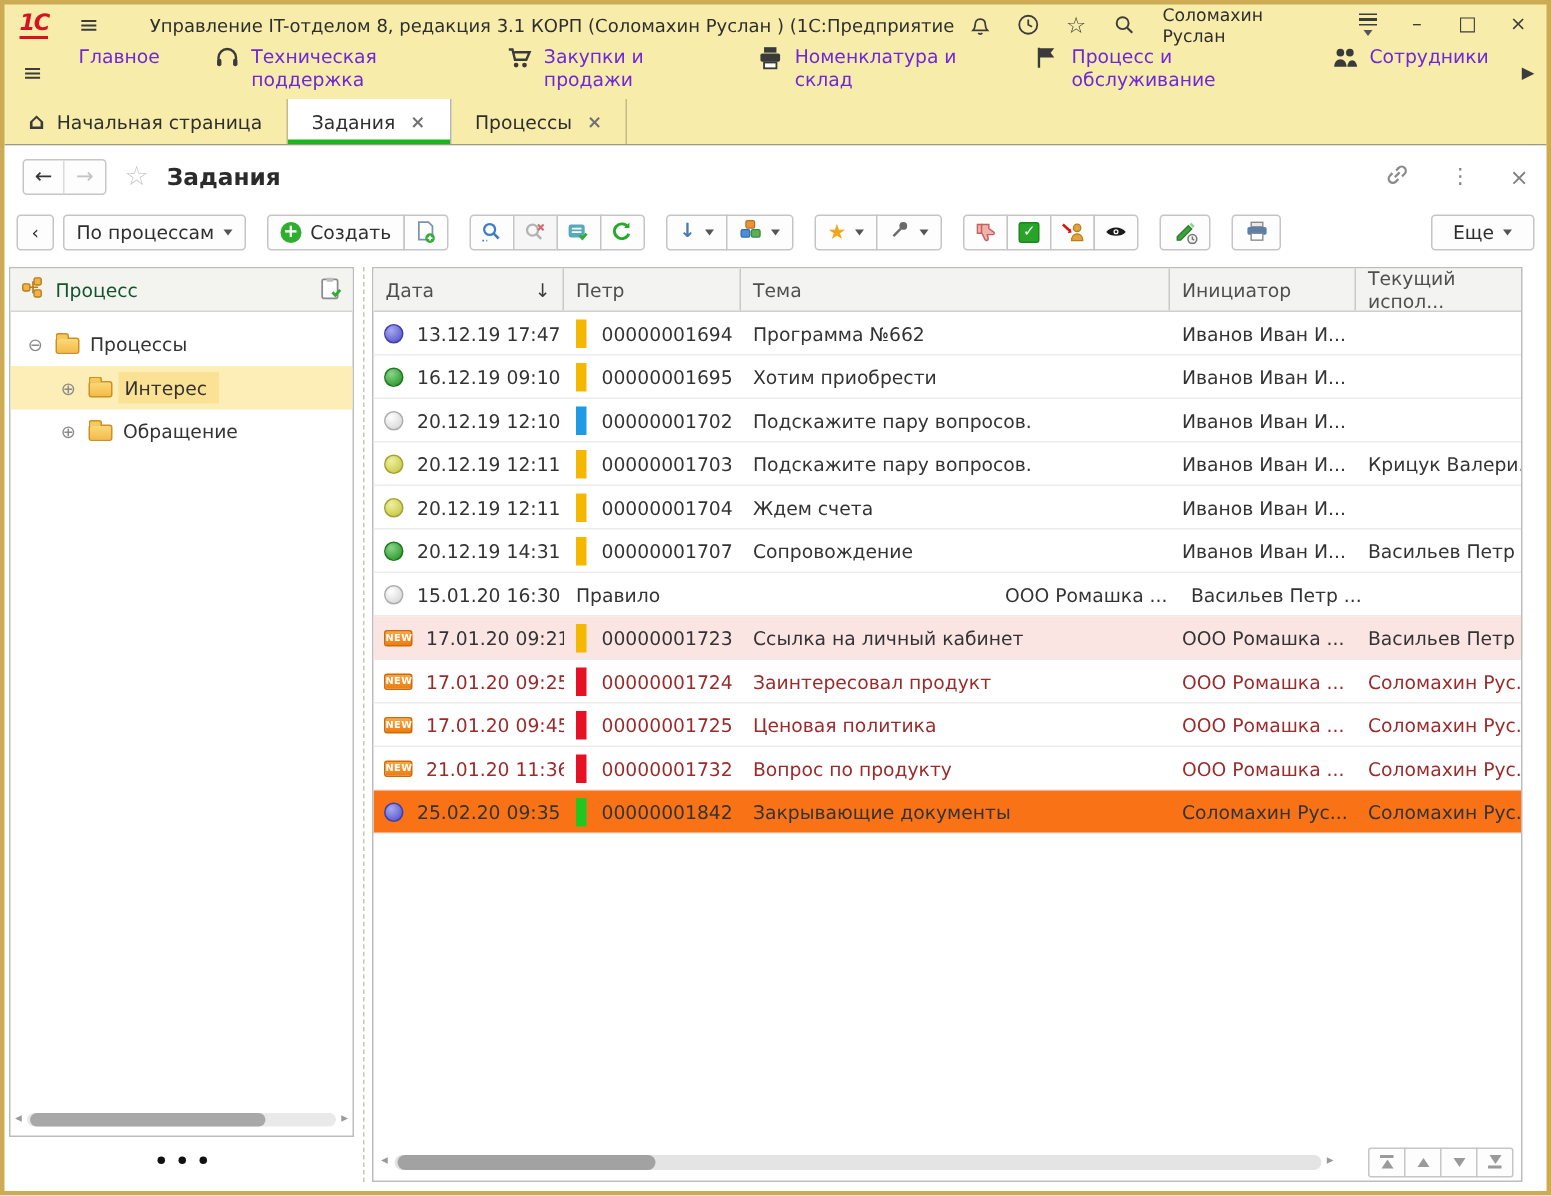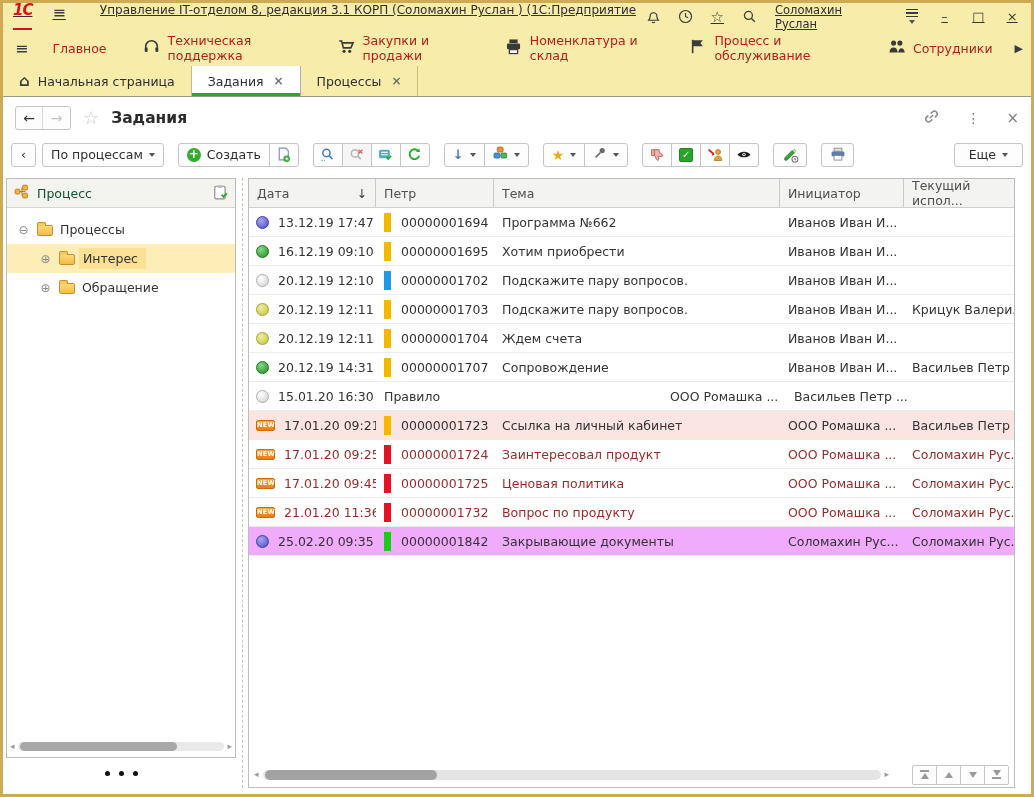--- a/index.html
+++ b/index.html
@@ -1,35 +1,35 @@
 <!DOCTYPE html>
 <html><head>
 <meta charset="utf-8">
 <style>
   * { margin:0; padding:0; box-sizing:border-box; }
   html,body { width:1034px; height:797px; }
   body { font-family:"DejaVu Sans", "Liberation Sans", sans-serif; font-size:12.5px; color:#333; }
   .window { width:1034px; height:797px; border:3px solid #cdab55; background:#f7ecaa; display:flex; flex-direction:column; overflow:hidden; }
 
   
-  .titlebar { height:27px; display:flex; padding:0 10px; gap:10px; flex:none;text-decoration:underline; }
+  .titlebar { height:27px; display:flex; align-items:center; padding:0 10px; gap:10px; flex:none; }
   .logo-1c { color:#d6121f; font-weight:bold; font-style:italic; font-size:15px; letter-spacing:-1px; border-bottom:2px solid #d6121f; line-height:1; padding-bottom:1px; }
   .hamburger { font-size:16px; color:#3c3c3c; margin:0 6px 0 10px; cursor:default; }
   .win-title { font-size:12px; color:#2e2e2e; white-space:nowrap; overflow:hidden; margin-left:18px; }
   .tb-right { margin-left:auto; display:flex; align-items:center; gap:16px; }
   .tb-ic { width:16px; height:16px; display:inline-flex; align-items:center; justify-content:center; color:#3c3c3c; }
   .tb-user { font-size:11.5px; color:#2e2e2e; margin:0 2px; }
   .menu-lines { display:flex; flex-direction:column; gap:2px; align-items:center; }
   .menu-lines i { display:block; width:12px; height:1.6px; background:#3c3c3c; }
   .caret-dn { width:0; height:0; border-left:3.5px solid transparent; border-right:3.5px solid transparent; border-top:4px solid #555; display:inline-block; }
   .winbtn { font-size:13px; color:#3c3c3c; width:18px; text-align:center; }
 
   
   .ribbon { height:36px; display:flex; align-items:center; padding:0 8px; gap:8px; flex:none; }
-  .ribbon-item { display:flex; align-items:center; gap:8px; padding:0 14px; height:100%; color:#b91c1c; }
+  .ribbon-item { display:flex; align-items:flex-start; gap:8px; padding:0 14px; height:100%; color:#6d28d9; }
   .ribbon-item svg { flex:none; }
   .ribbon-more { margin-left:auto; color:#3c3c3c; font-size:11px; }
 
   
   .tabbar { height:31px; display:flex; align-items:stretch; border-bottom:1px solid #98988c; flex:none; }
   .tab { display:flex; align-items:center; gap:8px; padding:0 16px; border-right:1px solid #c7bc80; color:#2e2e2e; position:relative; }
   .tab .home-gl { font-size:15px; color:#3a3a3a; font-weight:bold; }
   .tab.active { background:#fff; border-right:1px solid #b4b4ab; }
   .tab.active::after { content:""; position:absolute; left:0; right:0; bottom:0; height:3px; background:#1db31d; }
   .tab-close { color:#707070; font-size:12px; font-weight:bold; margin-left:2px; }
@@ -98,21 +98,21 @@
   .c-subj { width:286px; flex:none; }
   .c-init { width:124px; flex:none; }
   .c-asgn { flex:1; border-right:none; }
   .tbody { flex:1; overflow:hidden; }
   .trow { height:29px; display:flex; border-bottom:1px solid #ececec; }
   .cell { display:flex; align-items:center; padding:0 8px; overflow:hidden; white-space:nowrap; }
   .trow .c-date { padding-left:7px; gap:9px; }
   .trow .c-num { gap:10px; padding-left:8px; }
   .row-pink { background:#fbe5e2; }
   .row-maroon { color:#9b2b2b; }
-  .row-selected { background:#f0abfc; }
+  .row-selected { background:#f97316; }
   .sphere { width:13px; height:13px; border-radius:50%; flex:none; }
   .sphere-blue   { background:radial-gradient(circle at 35% 30%, #a8a8f2, #4a4ac4); border:1px solid #3e3eae; }
   .sphere-green  { background:radial-gradient(circle at 35% 30%, #8ad68a, #1e8c1e); border:1px solid #1d7a1d; }
   .sphere-white  { background:radial-gradient(circle at 35% 30%, #ffffff, #cfcfcf); border:1px solid #adadad; }
   .sphere-yellow { background:radial-gradient(circle at 35% 30%, #efef9e, #c2c23e); border:1px solid #a3a32f; }
   .new-badge { width:19px; height:11px; background:linear-gradient(#f9a63f,#ee7d10); border:1px solid #cf6a06; border-radius:2px; color:#fff; font-size:6.5px; font-weight:bold; line-height:9px; text-align:center; letter-spacing:.3px; flex:none; }
   .bar { width:7px; height:19px; flex:none; }
   .tfoot { margin-top:auto; height:25px; display:flex; align-items:center; padding:0 5px; flex:none; }
   .tf-track { width:618px; height:10px; background:#e4e4e4; border-radius:5px; position:relative; margin:0 4px; }
   .tf-thumb { position:absolute; left:2px; top:0; height:10px; width:172px; background:#a2a2a2; border-radius:5px; }

